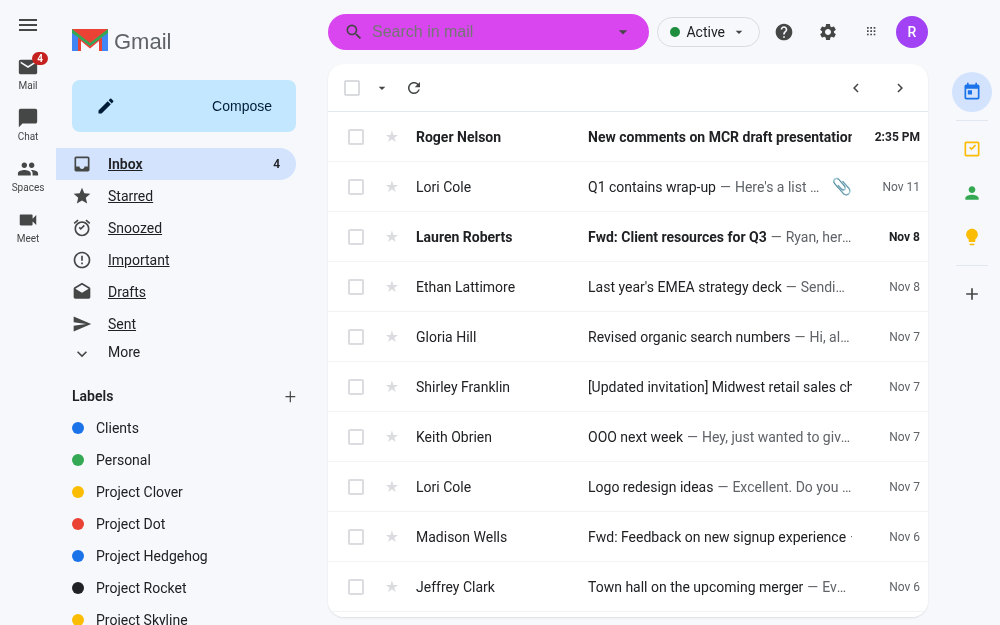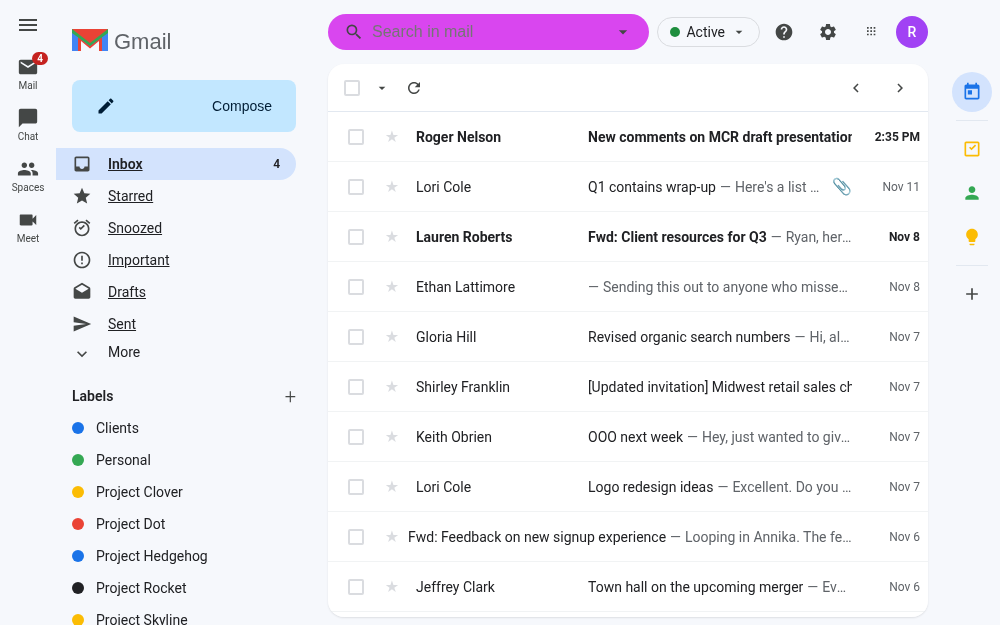--- a/index.html
+++ b/index.html
@@ -522,20 +522,21 @@
   </div>
         <div class="email-row">
     <div class="checkbox-area">
       <div class="checkbox"></div>
     </div>
     <div class="star-area">
       <span class="star">★</span>
     </div>
     <div class="sender">Ethan Lattimore</div>
     <div class="email-body">
+      <span class="subject">Last year's EMEA strategy deck</span>
       <span class="dash"> — </span>
       <span class="snippet">Sending this out to anyone who missed…</span>
     </div>
     <div class="email-meta">
 
       <span class="date">Nov 8</span>
     </div>
   </div>
         <div class="email-row">
     <div class="checkbox-area">
@@ -609,20 +610,21 @@
       <span class="date">Nov 7</span>
     </div>
   </div>
         <div class="email-row">
     <div class="checkbox-area">
       <div class="checkbox"></div>
     </div>
     <div class="star-area">
       <span class="star">★</span>
     </div>
+    <div class="sender">Madison Wells</div>
     <div class="email-body">
       <span class="subject">Fwd: Feedback on new signup experience</span>
       <span class="dash"> — </span>
       <span class="snippet">Looping in Annika. The feedback…</span>
     </div>
     <div class="email-meta">
 
       <span class="date">Nov 6</span>
     </div>
   </div>

